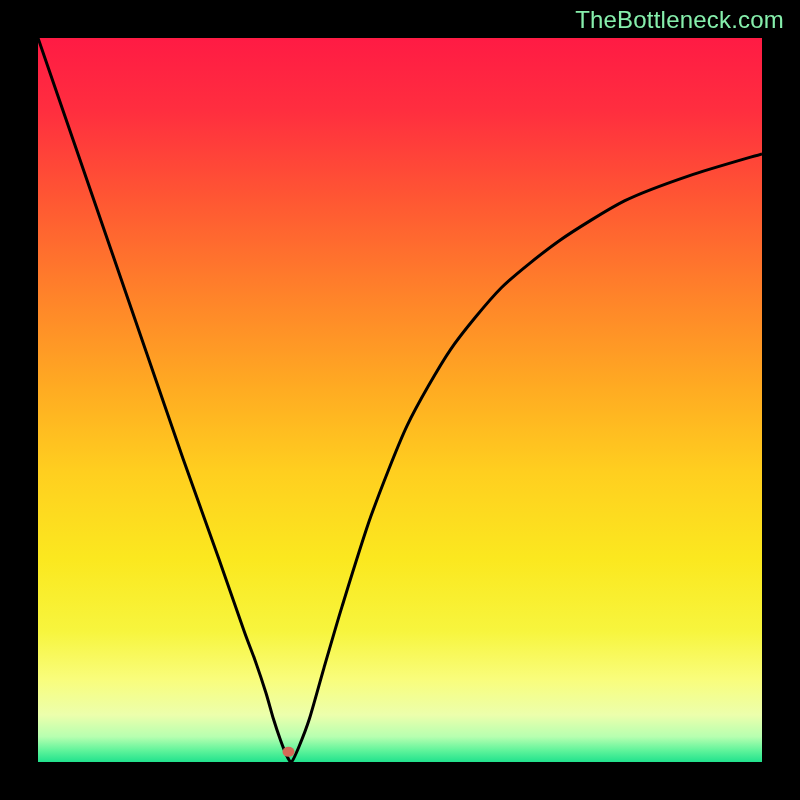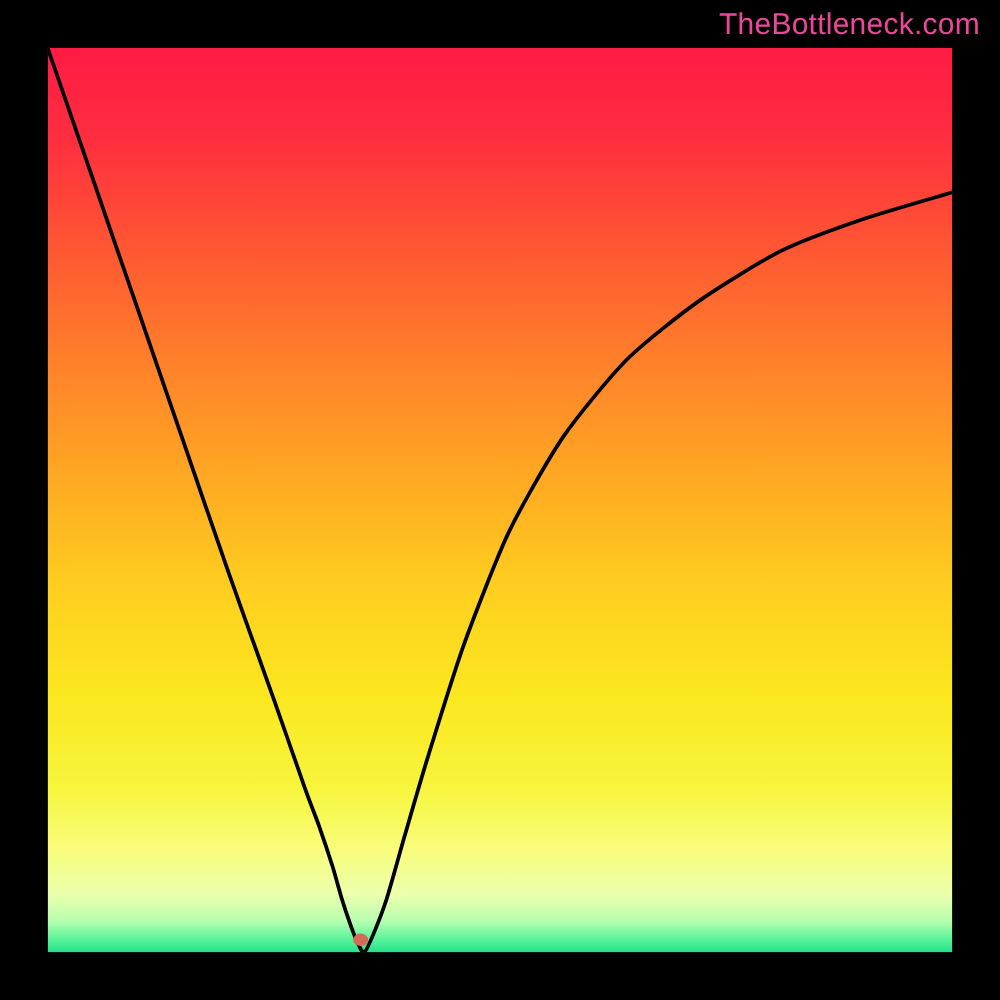--- a/index.html
+++ b/index.html
@@ -29,21 +29,21 @@
     width: 100%;
     height: 100%;
   }
   .watermark {
     position: absolute;
     top: 6px;
     right: 16px;
     font-family: Arial, Helvetica, sans-serif;
     font-size: 24px;
     font-weight: 400;
-    color: #ec4899;
+    color: #86efac;
     letter-spacing: 0.2px;
   }
 </style>
 </head>
 <body>
 <div class="frame">
 
   <div class="watermark">TheBottleneck.com</div>
 
   <div class="plot">

